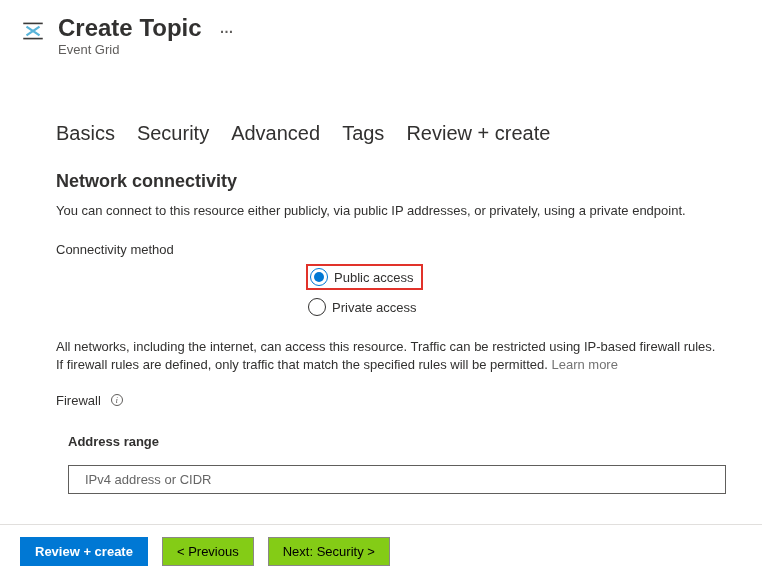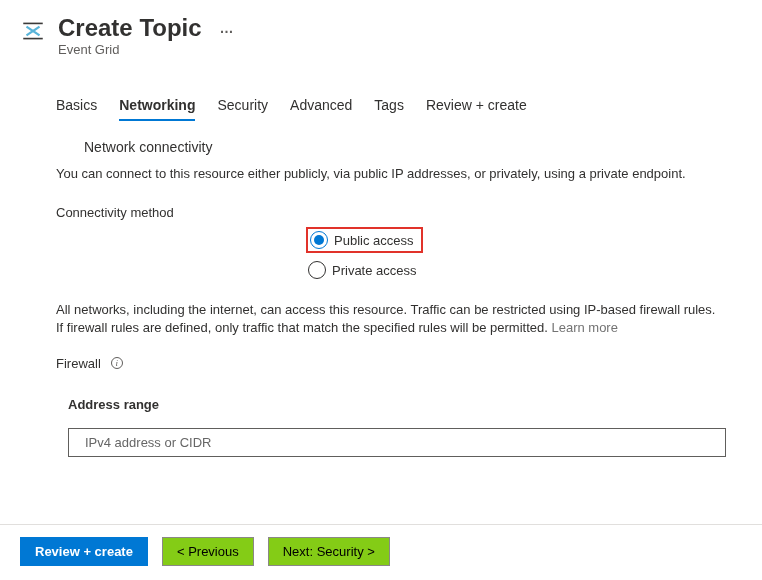--- a/index.html
+++ b/index.html
@@ -47,41 +47,41 @@
     padding: 0 36px 0 56px;
     margin-top: 30px;
   }
   .tabs {
     display: flex;
     gap: 22px;
     border-bottom: none;
     margin-bottom: 18px;
   }
   .tab {
-    font-size: 14px;
+    font-size: 20px;
     color: #323130;
     padding: 4px 0 8px 0;
     cursor: pointer;
     position: relative;
+    margin-top: 25px;
   }
   .tab.active {
     font-weight: 600;
   }
   .tab.active::after {
     content: "";
     position: absolute;
     left: 0; right: 0; bottom: 0;
     height: 2px;
     background: #0078d4;
   }
   .section-heading {
-    font-size: 14px;
-    font-weight: 400;
+    font-size: 18px;
+    font-weight: 700;
     margin-bottom: 10px;
-    margin-left: 28px;
   }
   .desc {
     font-size: 13px;
     color: #323130;
     margin-bottom: 20px;
     line-height: 1.4;
   }
   .field-row {
     display: flex;
     align-items: flex-start;
@@ -217,21 +217,20 @@
       <span class="more-icon">…</span>
     </div>
     <div class="subtitle">Event Grid</div>
   </div>
 </div>
 
 <div class="content">
 
   <div class="tabs">
     <div class="tab">Basics</div>
-    <div class="tab active">Networking</div>
     <div class="tab">Security</div>
     <div class="tab">Advanced</div>
     <div class="tab">Tags</div>
     <div class="tab">Review + create</div>
   </div>
 
   <div class="section-heading">Network connectivity</div>
   <div class="desc">You can connect to this resource either publicly, via public IP addresses, or privately, using a private endpoint.</div>
 
   <div class="field-row">

